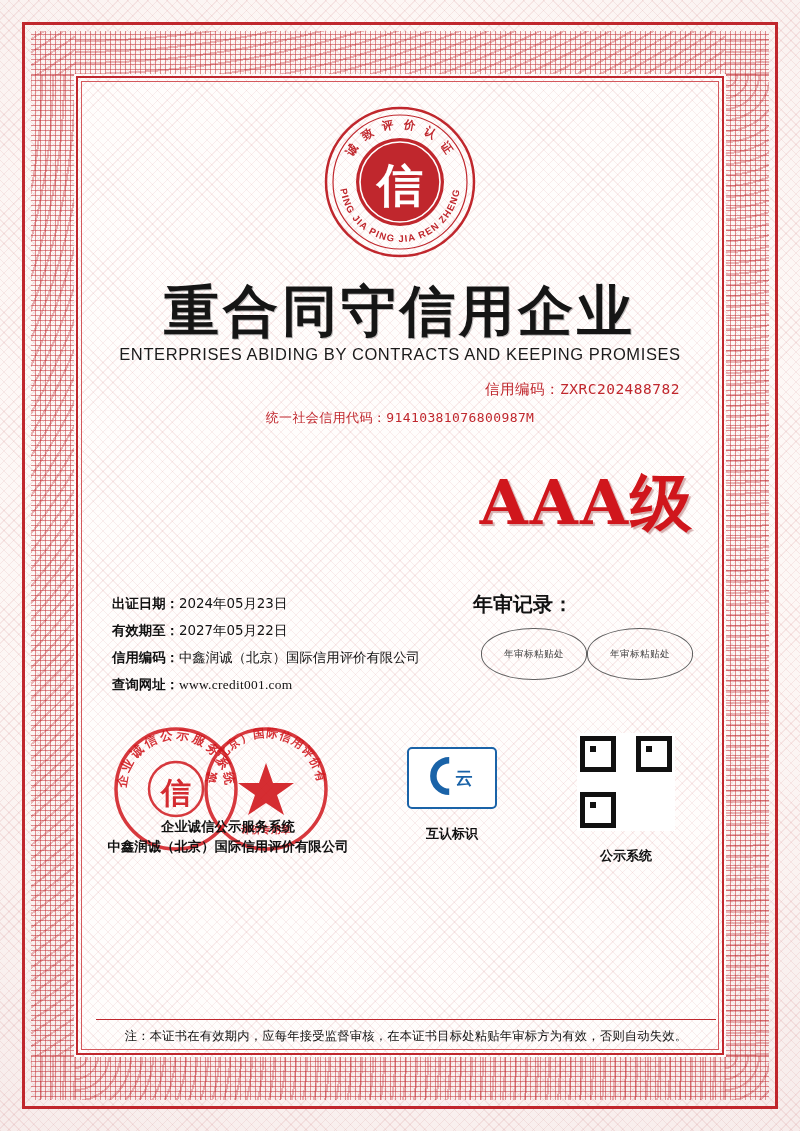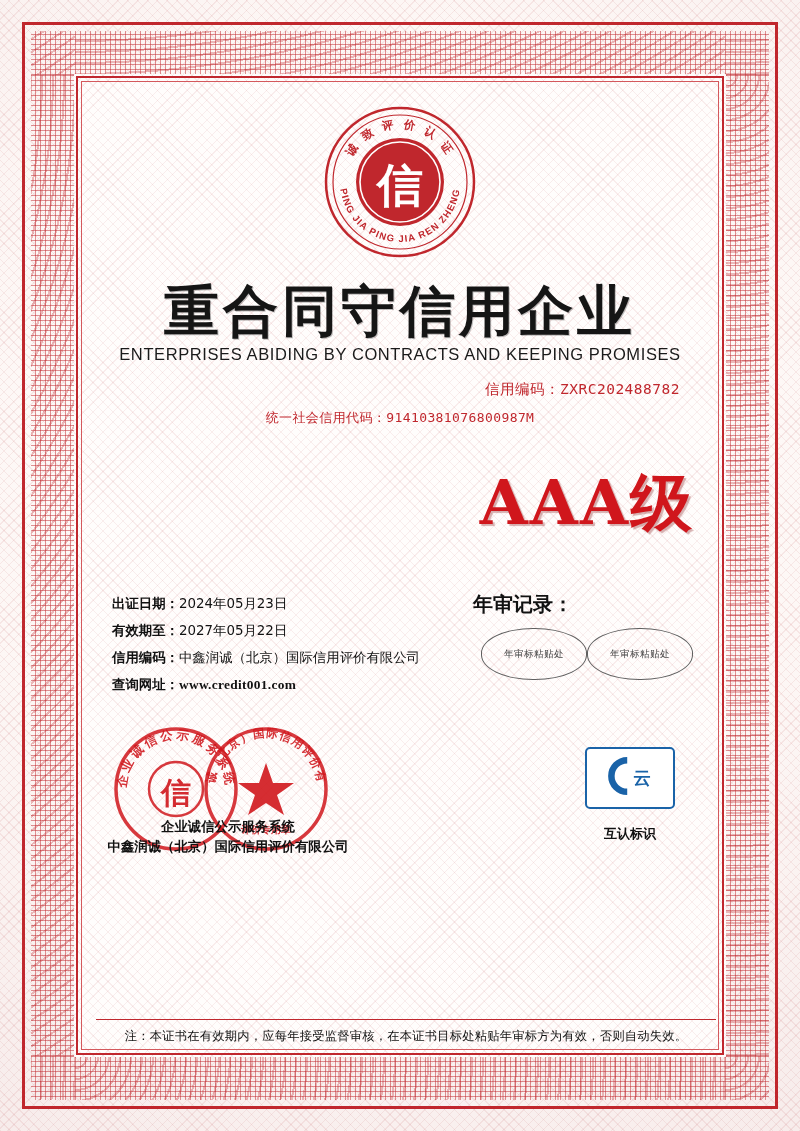--- a/index.html
+++ b/index.html
@@ -166,21 +166,21 @@
   .details-left {
     width: 345px;
     padding-left: 6px;
     font-family: "DejaVu Sans", sans-serif;
     font-size: 13.4px;
     color: #111;
     line-height: 2.0;
   }
   .details-left .d-label { font-weight: bold; margin-top: 40px; }
   .details-left .d-value { }
-  .details-left .url { font-family: "Liberation Serif", serif; font-weight: bold; letter-spacing: 0.3px; }
+  .details-left .url { font-family: "Liberation Serif", serif; font-weight: normal; letter-spacing: 0.3px; }
 
   .details-right {
     flex: 1;
     padding-left: 16px;
   }
   .annual-title {
     font-family: "DejaVu Sans", sans-serif;
     font-weight: bold;
     font-size: 20px;
     color: #111;
@@ -416,18 +416,32 @@
       <div class="logo-block">
         <div class="mutual-logo">
           <svg viewBox="0 0 86 58" width="82" height="54" aria-hidden="true">
             <path d="M 40,12 A 17,17 0 1 0 40,46" fill="none" stroke="#1a63a8" stroke-width="7"></path>
             <text x="56" y="38" text-anchor="middle" font-family="DejaVu Sans, sans-serif" font-size="19" font-weight="bold" fill="#1a63a8">云</text>
           </svg>
         </div>
         <div class="logo-caption">互认标识</div>
       </div>
 
+      <div class="qr-block">
+        <div class="qr">
+          <span class="qr-eye e1">
+              <i></i>
+            </span>
+          <span class="qr-eye e2">
+              <i></i>
+            </span>
+          <span class="qr-eye e3">
+              <i></i>
+            </span>
+        </div>
+        <div class="qr-caption">公示系统</div>
+      </div>
     </div>
 
     <div class="footer-note">注：本证书在有效期内，应每年接受监督审核，在本证书目标处粘贴年审标方为有效，否则自动失效。</div>
 
   </div>
 </div>
 
 </body></html>

